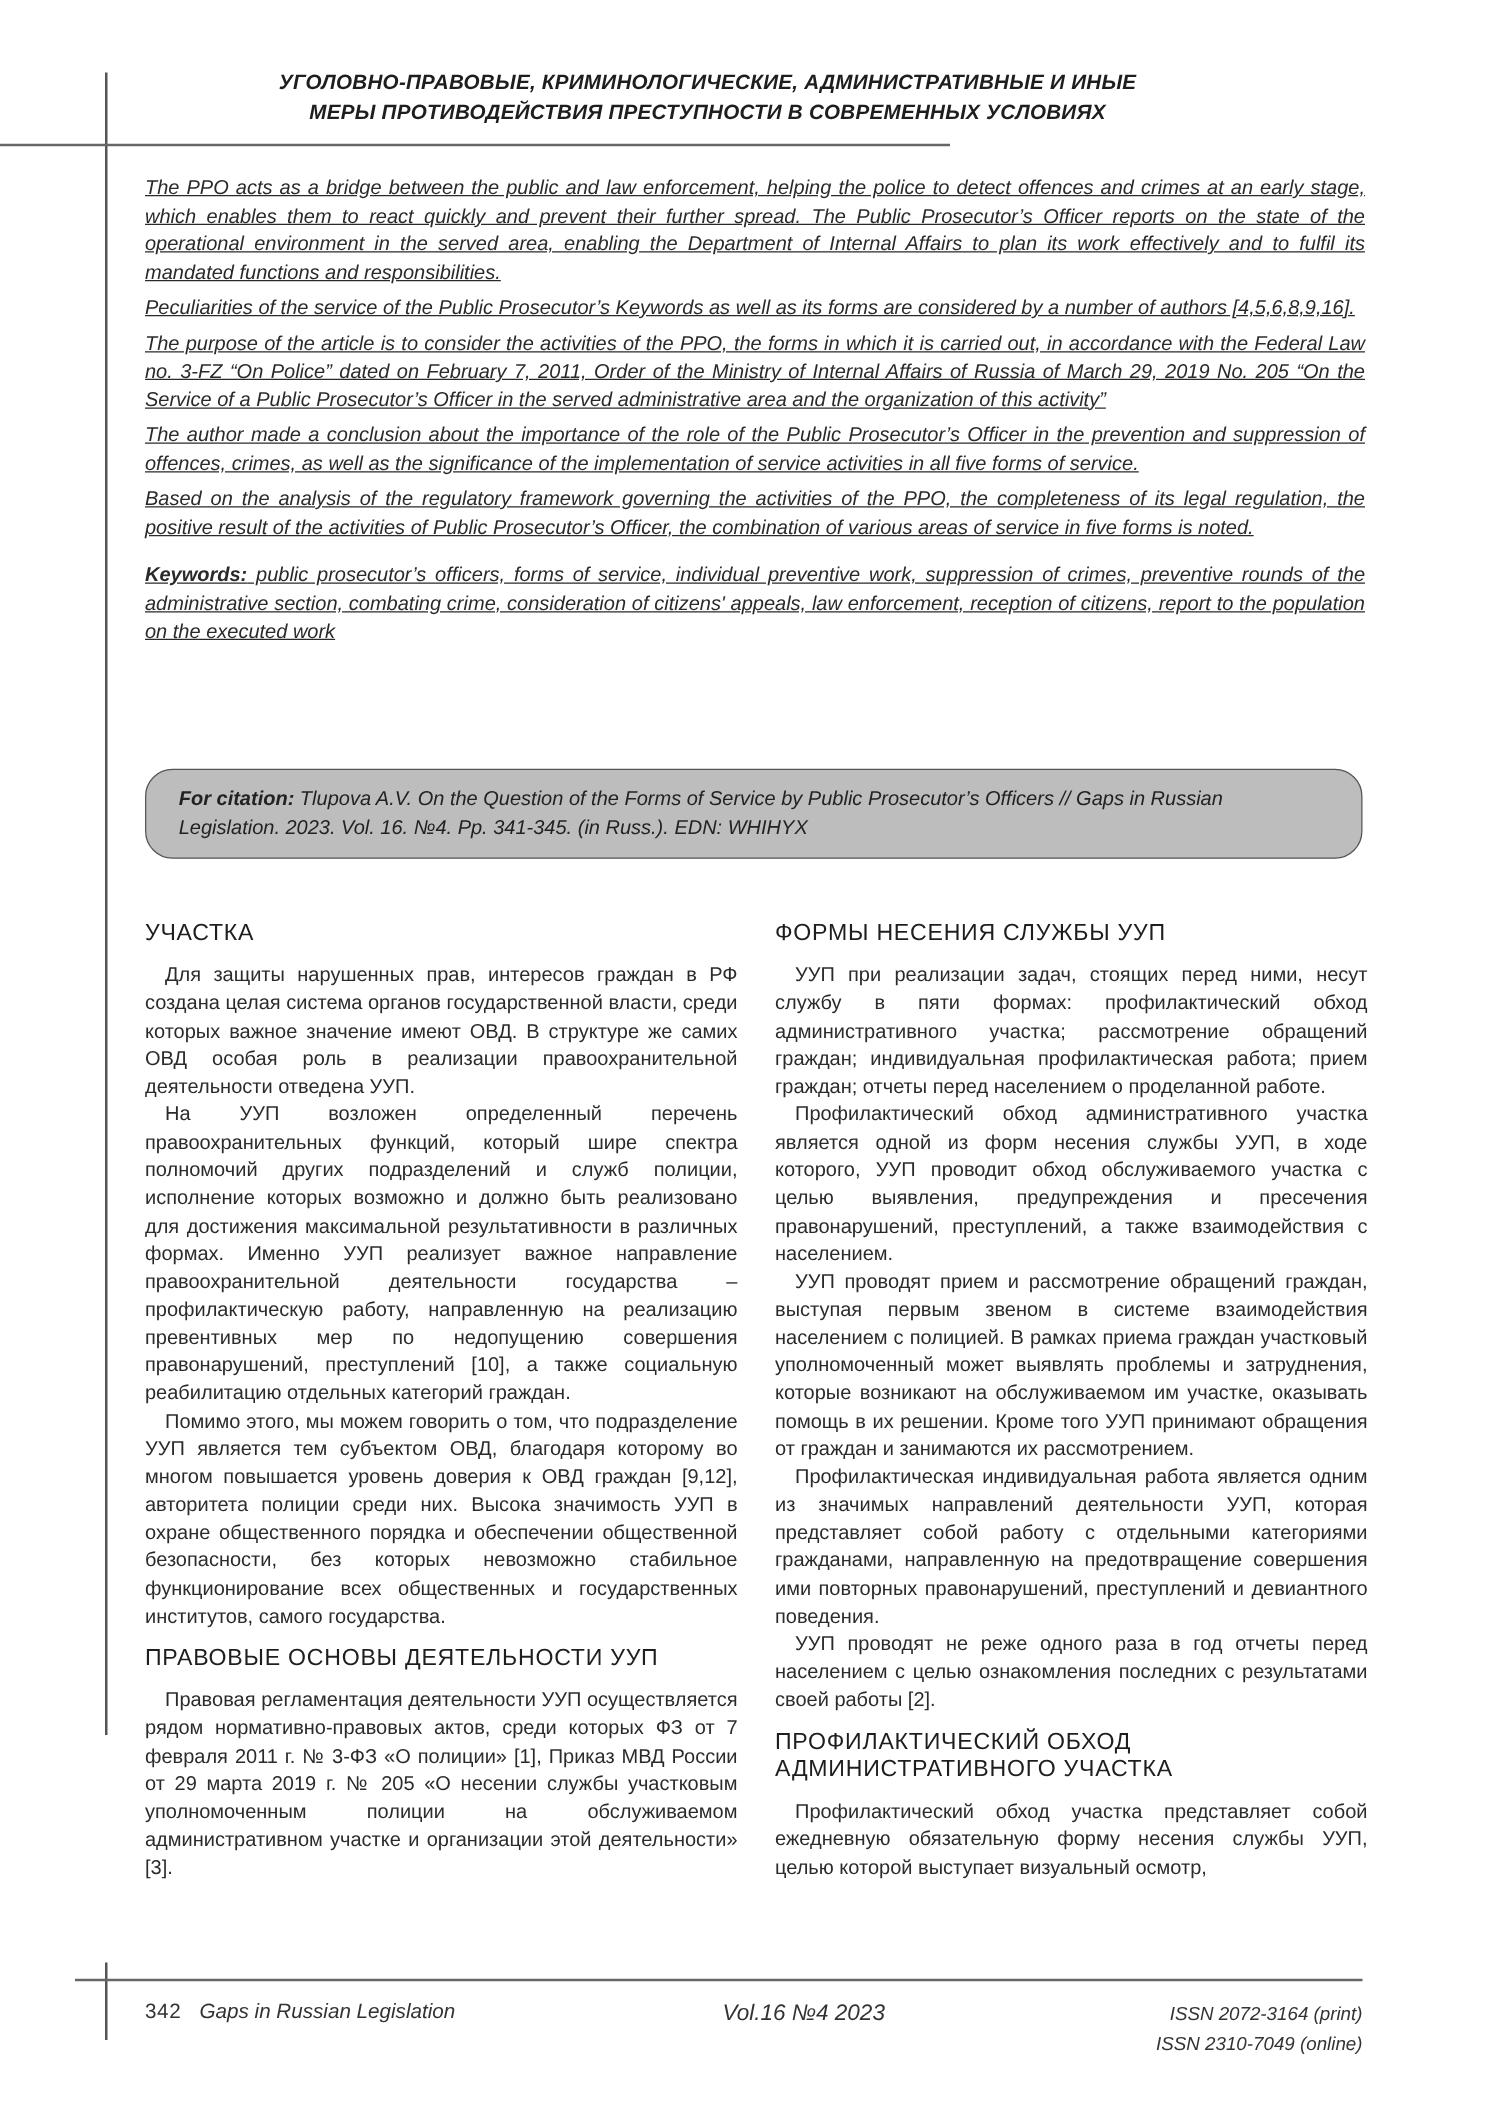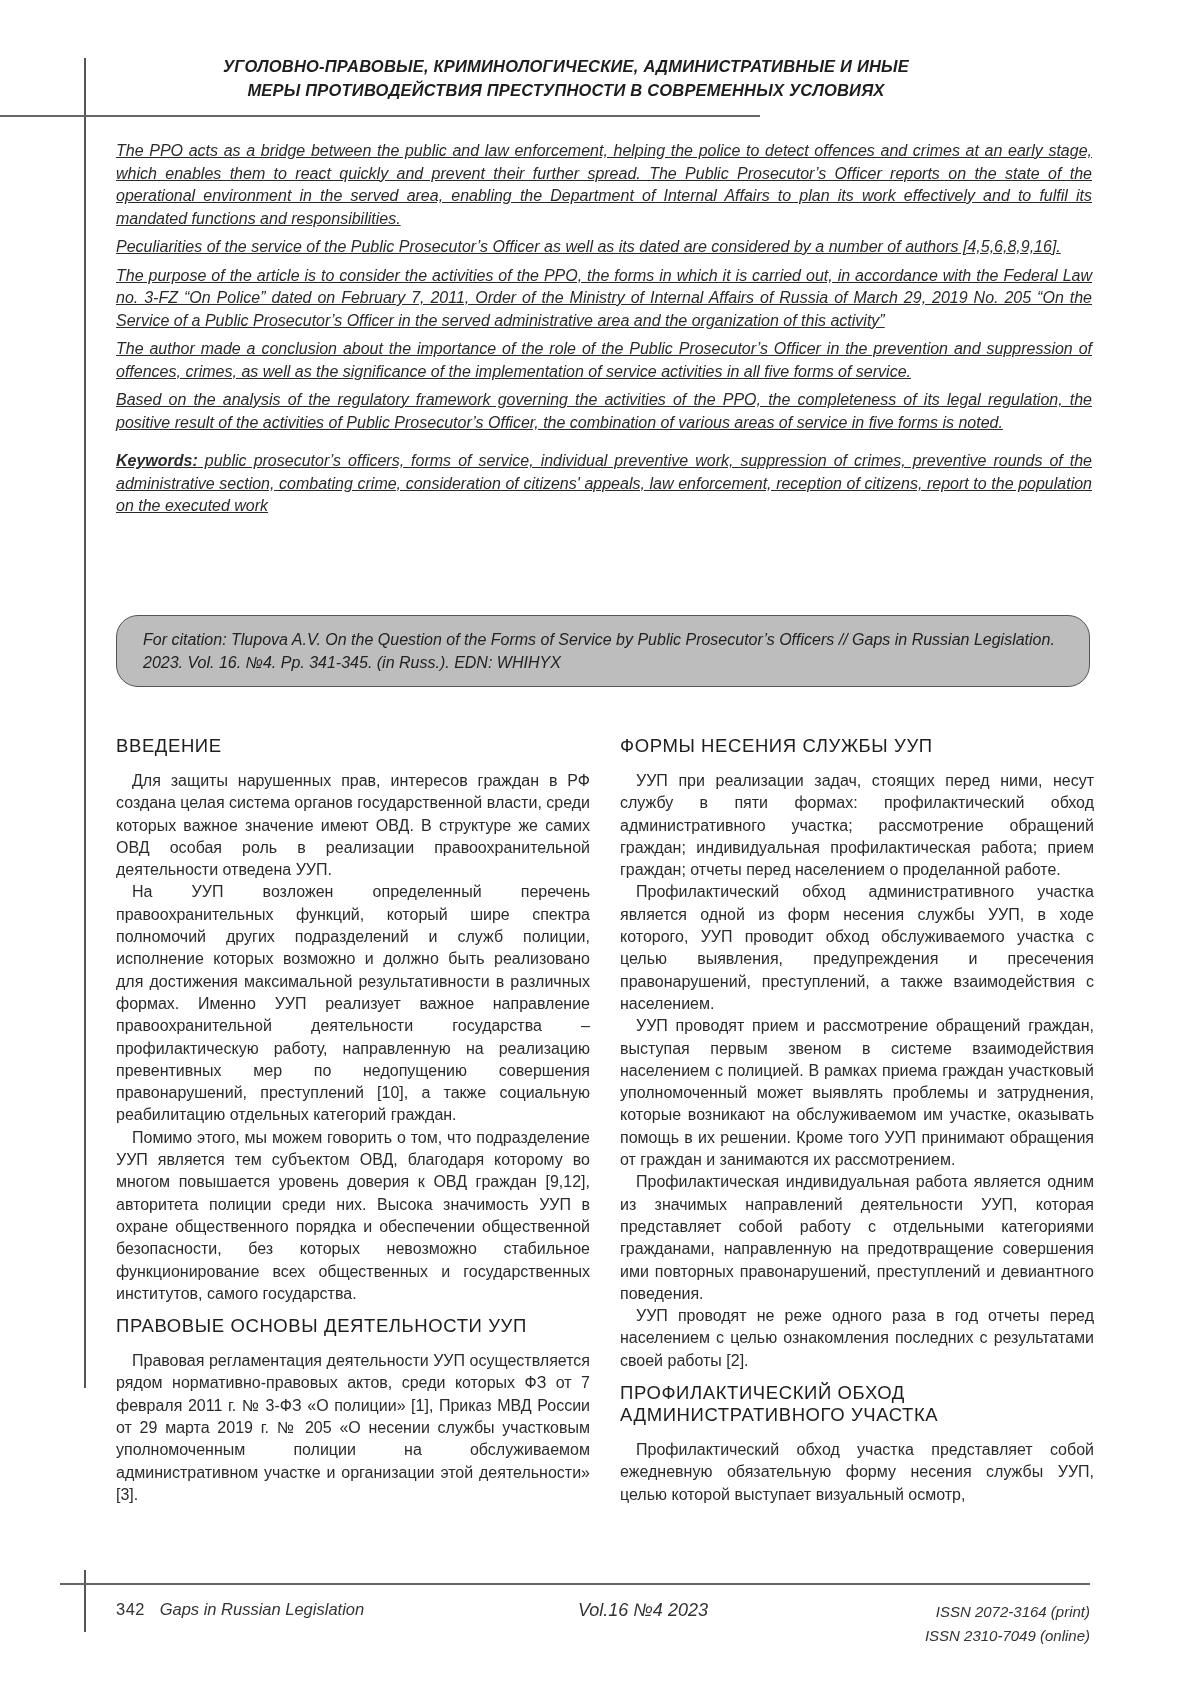--- a/index.html
+++ b/index.html
@@ -19,21 +19,21 @@
               font-style: italic; font-size: 16px; line-height: 22.5px; color: #2a2a2a;
               font-family: "Liberation Sans", sans-serif; }
   .abstract p { margin: 0 0 6px 0; text-align: justify; text-decoration: underline; }
   .keywords { margin-top: 16px !important; }
   .kw-label { font-weight: bold; }
 
   .citation-box { position: absolute; left: 116px; top: 615px; width: 974px; height: 72px;
                   background: #bdbdbd; border: 1.5px solid #555; border-radius: 22px;
                   box-sizing: border-box; padding: 13px 26px 0 26px;
                   font-style: italic; font-size: 16px; line-height: 22.5px; color: #222; }
-  .cit-label { font-weight: normal; }
+  .cit-label { font-weight: bold; }
 
   .col { position: absolute; top: 735px; width: 474px; font-size: 16px; line-height: 22.3px; color: #2b2b2b; }
   .col-left { left: 116px; }
   .col-right { left: 620px; }
   .col h2 { font-weight: normal; font-size: 18.5px; line-height: 22px; margin: 0 0 13px 0;
             letter-spacing: 0.6px; color: #1e1e1e; }
   .col h2.mid { margin-top: 10px; }
   .col p { margin: 0; text-indent: 16px; text-align: justify; }
 
   .footer-left { position: absolute; left: 116px; top: 1600px; font-size: 16.5px; color: #333; }
@@ -49,33 +49,33 @@
 <div class="vline-top"></div>
 <div class="hline-top"></div>
 
 <div class="running-head">
   <div>УГОЛОВНО-ПРАВОВЫЕ, КРИМИНОЛОГИЧЕСКИЕ, АДМИНИСТРАТИВНЫЕ И ИНЫЕ</div>
   <div>МЕРЫ ПРОТИВОДЕЙСТВИЯ ПРЕСТУПНОСТИ В СОВРЕМЕННЫХ УСЛОВИЯХ</div>
 </div>
 
 <div class="abstract">
   <p>The PPO acts as a bridge between the public and law enforcement, helping the police to detect offences and crimes at an early stage, which enables them to react quickly and prevent their further spread. The Public Prosecutor’s Officer reports on the state of the operational environment in the served area, enabling the Department of Internal Affairs to plan its work effectively and to fulfil its mandated functions and responsibilities.</p>
-  <p>Peculiarities of the service of the Public Prosecutor’s Officer as well as its dated are considered by a number of authors [4,5,6,8,9,16].</p>
+  <p>Peculiarities of the service of the Public Prosecutor’s Keywords as well as its forms are considered by a number of authors [4,5,6,8,9,16].</p>
   <p>The purpose of the article is to consider the activities of the PPO, the forms in which it is carried out, in accordance with the Federal Law no. 3-FZ “On Police” dated on February 7, 2011, Order of the Ministry of Internal Affairs of Russia of March 29, 2019 No. 205 “On the Service of a Public Prosecutor’s Officer in the served administrative area and the organization of this activity”</p>
   <p>The author made a conclusion about the importance of the role of the Public Prosecutor’s Officer in the prevention and suppression of offences, crimes, as well as the significance of the implementation of service activities in all five forms of service.</p>
   <p>Based on the analysis of the regulatory framework governing the activities of the PPO, the completeness of its legal regulation, the positive result of the activities of Public Prosecutor’s Officer, the combination of various areas of service in five forms is noted.</p>
   <p class="keywords"><span class="kw-label">Keywords:</span><span> public prosecutor’s officers, forms of service, individual preventive work, suppression of crimes, preventive rounds of the administrative section, combating crime, consideration of citizens' appeals, law enforcement, reception of citizens, report to the population on the executed work</span></p>
 </div>
 
 <div class="citation-box">
   <span class="cit-label">For citation:</span><span> Tlupova A.V. On the Question of the Forms of Service by Public Prosecutor’s Officers // Gaps in Russian Legislation. 2023. Vol. 16. №4. Pp. 341-345. (in Russ.). EDN: WHIHYX</span>
 </div>
 
 <div class="col col-left">
-  <h2>ВВЕДЕНИЕ</h2>
+  <h2>УЧАСТКА</h2>
   <p>Для защиты нарушенных прав, интересов граждан в РФ создана целая система органов государственной власти, среди которых важное значение имеют ОВД. В структуре же самих ОВД особая роль в реализации правоохранительной деятельности отведена УУП.</p>
   <p>На УУП возложен определенный перечень правоохранительных функций, который шире спектра полномочий других подразделений и служб полиции, исполнение которых возможно и должно быть реализовано для достижения максимальной результативности в различных формах. Именно УУП реализует важное направление правоохранительной деятельности государства – профилактическую работу, направленную на реализацию превентивных мер по недопущению совершения правонарушений, преступлений [10], а также социальную реабилитацию отдельных категорий граждан.</p>
   <p>Помимо этого, мы можем говорить о том, что подразделение УУП является тем субъектом ОВД, благодаря которому во многом повышается уровень доверия к ОВД граждан [9,12], авторитета полиции среди них. Высока значимость УУП  в охране общественного порядка и обеспечении общественной безопасности, без которых невозможно стабильное функционирование всех общественных и государственных институтов, самого государства.</p>
   <h2 class="mid">ПРАВОВЫЕ ОСНОВЫ ДЕЯТЕЛЬНОСТИ УУП</h2>
   <p>Правовая регламентация деятельности УУП осуществляется рядом нормативно-правовых актов, среди которых ФЗ от 7 февраля 2011 г. № 3-ФЗ «О полиции»  [1], Приказ МВД России от 29 марта 2019 г. № 205 «О несении службы участковым уполномоченным полиции на обслуживаемом административном участке и организации этой деятельности» [3].</p>
 </div>
 
 <div class="col col-right">
   <h2>ФОРМЫ НЕСЕНИЯ СЛУЖБЫ УУП</h2>
   <p>УУП при реализации задач, стоящих перед ними, несут службу в пяти формах: профилактический обход административного участка; рассмотрение обращений граждан; индивидуальная профилактическая работа; прием граждан; отчеты перед населением о проделанной работе.</p>

